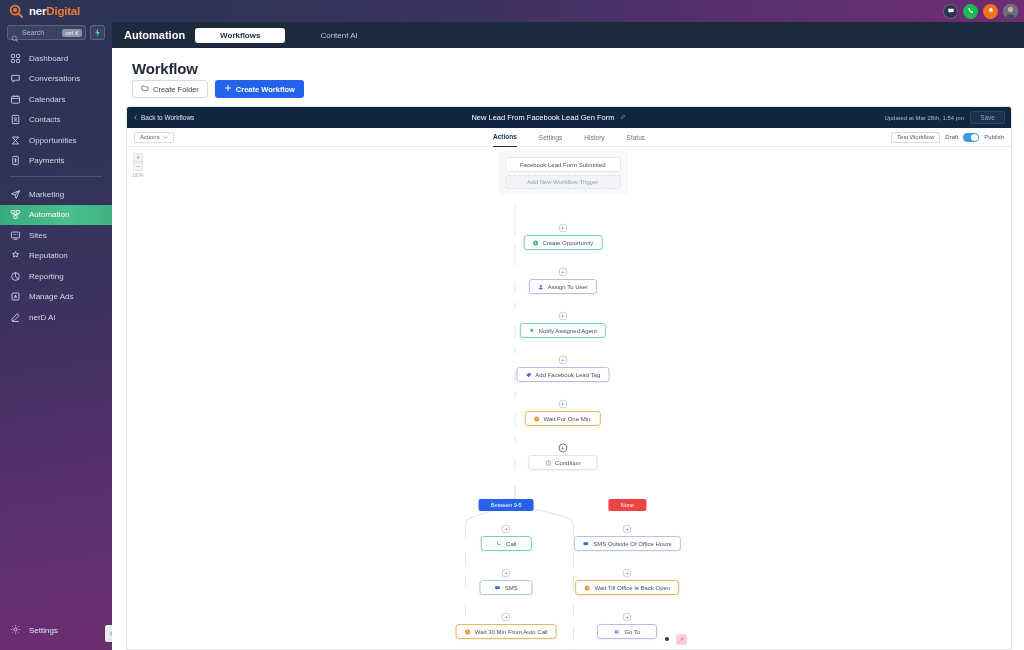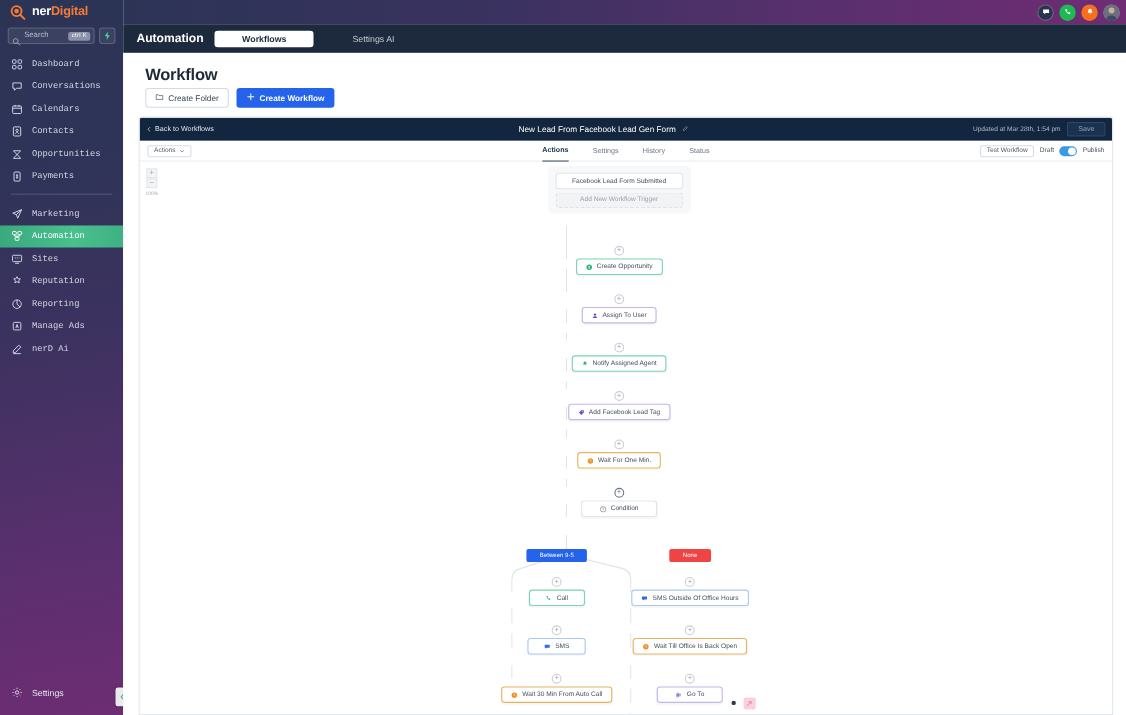--- a/index.html
+++ b/index.html
@@ -38,21 +38,21 @@
   .boltbtn {
     width: 15px; height: 15px; flex: 0 0 15px; border-radius: 3px;
     background: rgba(255,255,255,.07); border: 1px solid rgba(255,255,255,.18);
     display: flex; align-items: center; justify-content: center;
   }
 
   .navlist { padding-top: 2px; }
   .navitem {
     height: 20px; display: flex; align-items: center; gap: 8px;
     padding: 0 10px; margin: 0 0 .5px 0; font-size: 8px; color: #d3d7e6;
-    position: relative; cursor: pointer; font-family: Liberation Mono, monospace;
+    position: relative; cursor: pointer;
   }
   .navitem .nicon { width: 11px; height: 11px; flex: 0 0 11px; display:flex; align-items:center; justify-content:center; }
   .navitem.active {
     background: linear-gradient(90deg, #3aa97f 0%, #49c08d 60%, #3fb184 100%);
     color: #ffffff;
   }
   .navdivider { height: 1px; background: rgba(255,255,255,.16); margin: 5px 10px 5px 10px; }
 
   .sidebar-bottom { position: absolute; left: 0; bottom: 10px; width: 112px; }
   .settings-item { height: 20px; display: flex; align-items: center; gap: 8px; padding: 0 10px; font-size: 8px; color: #e3e5f0; }
@@ -405,21 +405,21 @@
             <rect width="16" height="16" fill="#6b6f80"></rect>
             <circle cx="8" cy="5.8" r="2.8" fill="#c7b299"></circle>
             <path d="M2.4 16c.6-3.6 3-5.2 5.6-5.2s5 1.6 5.6 5.2z" fill="#3c4a62"></path>
           </svg>
       </div>
     </div>
 
     <div class="modulebar">
       <div class="module-title">Automation</div>
       <div class="mtab active">Workflows</div>
-      <div class="mtab">Settings AI</div>
+      <div class="mtab">Content AI</div>
     </div>
 
     <div class="pagehead">
       <div>
         <div class="ph-title">Workflow</div>
       </div>
       <div class="ph-actions">
         <div class="btn-light">
           <span>
             <svg viewBox="0 0 16 16" width="8" height="8" fill="none" stroke="#4b5563" stroke-width="1.3" stroke-linejoin="round">

